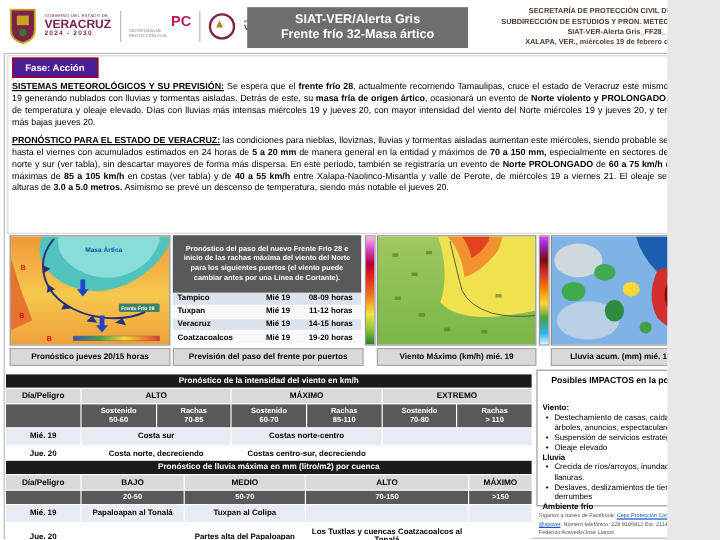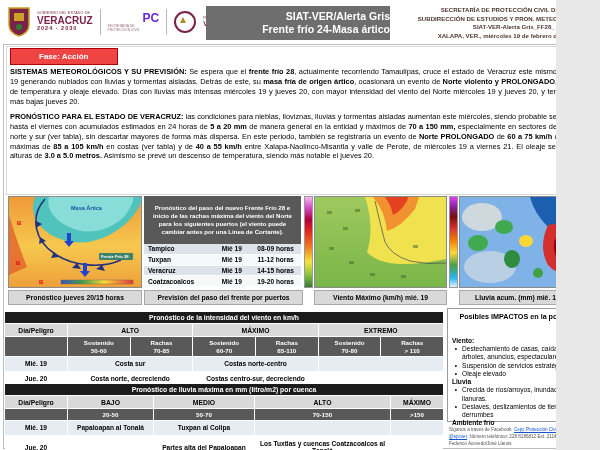--- a/index.html
+++ b/index.html
@@ -1,50 +1,50 @@
 <!DOCTYPE html>
 <html><head>
 <meta charset="utf-8">
 <style>
   html,body{margin:0;padding:0;background:#e8e8e8;}
   .page{position:relative;width:556px;height:450px;background:#ffffff;overflow:hidden;
         font-family:"Liberation Sans",sans-serif;color:#000;}
-  .b{font-weight:bold}.u{}
+  .b{font-weight:bold}.u{text-decoration:underline}
   .lnk{color:#1155cc;text-decoration:underline;cursor:pointer}
 
   
   .hdr{position:absolute;left:0;top:0;width:600px;height:44px;background:#fff;}
   .logos{position:absolute;left:8px;top:5px;height:34px;display:flex;align-items:center;gap:7px;}
   .crest{width:22px;height:30px;}
   .l1txt{line-height:1;color:#7b2346;}
   .l1top{font-size:3.6px;letter-spacing:.2px;}
   .l1name{font-size:10px;font-weight:bold;}
   .l1yrs{font-size:5.5px;font-weight:bold;letter-spacing:1px;}
   .vdiv{width:1px;height:26px;background:#c9b2bd;}
-  .pcabbr{font-size:12px;font-weight:bold;color:#6d28d9;line-height:1;padding-left:35px;}
+  .pcabbr{font-size:12px;font-weight:bold;color:#be185d;line-height:1;padding-left:35px;}
   .pcsub{font-size:3.4px;color:#9b6b7e;line-height:1.2;}
   .emb{width:18px;height:18px;border-radius:50%;border:2px solid #7b2346;position:relative;}
   .emb:before{content:"";position:absolute;left:4px;top:4px;border-left:3px solid transparent;
       border-right:3px solid transparent;border-bottom:6px solid #b08a20;}
   .l3txt{line-height:1.1;color:#7b2346;}
   .l3sub{font-size:3.4px;}
   .l3name{font-size:6.5px;font-weight:bold;}
   .titlebox{position:absolute;left:206px;top:6px;width:184px;height:34px;background:#6e6e6e;
-      color:#fff;display:flex;flex-direction:column;justify-content:center;align-items:flex-end;
+      color:#fff;display:flex;flex-direction:column;justify-content:center;align-items:center;
       font-weight:bold;font-size:10.5px;line-height:1.25;text-align:center;}
   .orgblk{position:absolute;right:5px;top:6px;width:202px;text-align:right;
       font-size:6.1px;font-weight:bold;color:#4d372e;line-height:1.4;}
 
   
   .frame{position:absolute;left:3px;top:44px;width:593px;height:403px;border:1px solid #bdbdbd;}
   .tframe{position:absolute;left:6px;top:46px;width:587px;height:147px;border:1px solid #d8d8d8;}
 
   
-  .phase{position:absolute;left:10px;top:48px;background:#ef4444;color:#fff;font-weight:bold;
-      font-size:8px;padding:3px 28px;border:1px solid #b00010;}
+  .phase{position:absolute;left:10px;top:48px;background:#4c1d95;color:#fff;font-weight:bold;
+      font-size:8px;padding:3px 10px;border:1px solid #b00010;}
   .para{position:absolute;left:10px;width:581px;font-size:7.4px;line-height:1.33;text-align:justify;}
   .p1{top:67px;}
   .p2{top:112px;}
 
   
   .strip{position:absolute;left:0;top:196px;width:600px;height:112px;}
   .mapbox{position:absolute;top:0;border:1px solid #8a8a8a;background:#fff;}
   .cap{position:absolute;top:94px;height:13px;background:#d9d9d9;border:1px solid #a8a8a8;
       font-size:6.8px;font-weight:bold;text-align:center;line-height:13px;}
   .ports{position:absolute;left:144px;top:0;width:157px;height:91px;display:flex;flex-direction:column;}
@@ -113,21 +113,21 @@
       <div class="vdiv"></div>
       <div class="emb"></div>
       <div class="l3txt">
         <div class="l3sub">PROTECCIÓN CIVIL</div>
         <div class="l3name">VERACRUZ</div>
       </div>
     </div>
 
     <div class="titlebox">
       <div>SIAT-VER/Alerta Gris</div>
-      <div>Frente frío 24-Masa ártico</div>
+      <div>Frente frío 32-Masa ártico</div>
     </div>
 
     <div class="orgblk">
       <div>SECRETARÍA DE PROTECCIÓN CIVIL DE VERACRUZ</div>
       <div>SUBDIRECCIÓN DE ESTUDIOS Y PRON. METEOROLÓGICOS</div>
       <div>SIAT-VER-Alerta Gris_FF28_ No_19022025</div>
       <div>XALAPA, VER., miércoles 19 de febrero de 2025/8:00 h</div>
     </div>
   </div>
 

